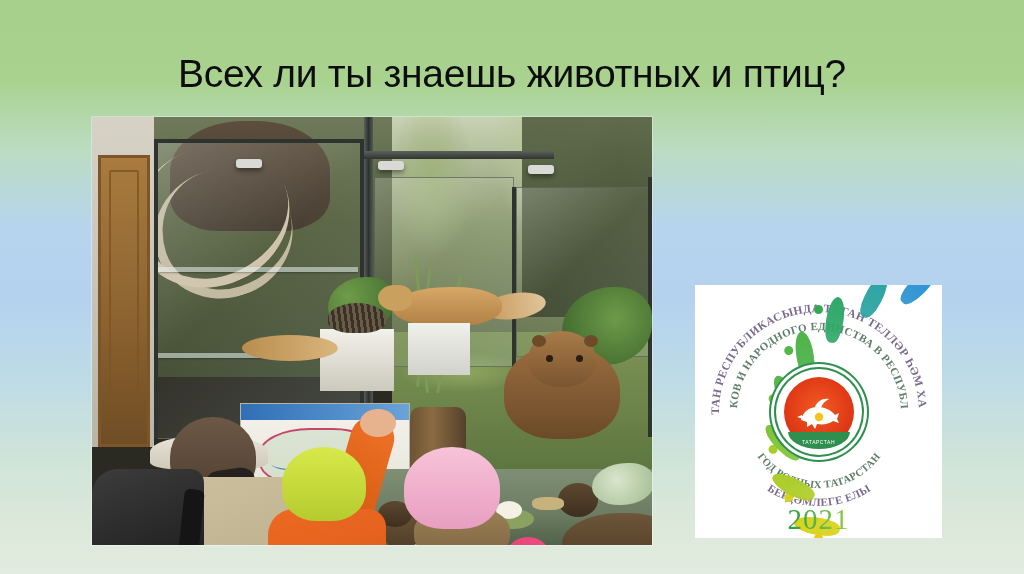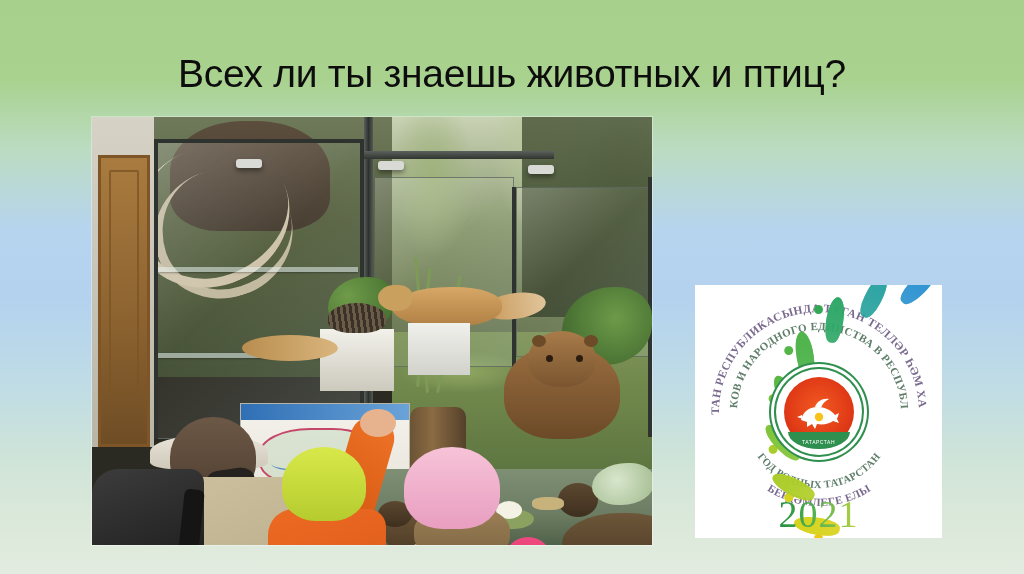--- a/index.html
+++ b/index.html
@@ -213,21 +213,21 @@
   .coa-band{
     position:absolute;left:50%;bottom:-2px;margin-left:-31px;width:62px;height:17px;
     background:#2f8f4e;border-radius:50%/0 0 100% 100%;
     color:#fff;font-size:5px;letter-spacing:.5px;text-align:center;line-height:20px;
     font-family:"Liberation Sans", sans-serif;
   }
   #logo-year{
     position:absolute;left:50%;bottom:2px;margin-left:-44px;width:88px;
     text-align:center;
     font-family:"Liberation Serif", serif;
-    font-size:38px;font-weight:400;
+    font-size:29px;font-weight:400;
     background:linear-gradient(90deg,#1f8a3b,#4caf50 40%,#8bc34a 75%,#cddc39);
     -webkit-background-clip:text;background-clip:text;color:transparent;
     letter-spacing:1px;
   }
 </style>
 </head>
 <body>
 
 <div id="slide-title">Всех ли ты знаешь животных и птиц?</div>
 

